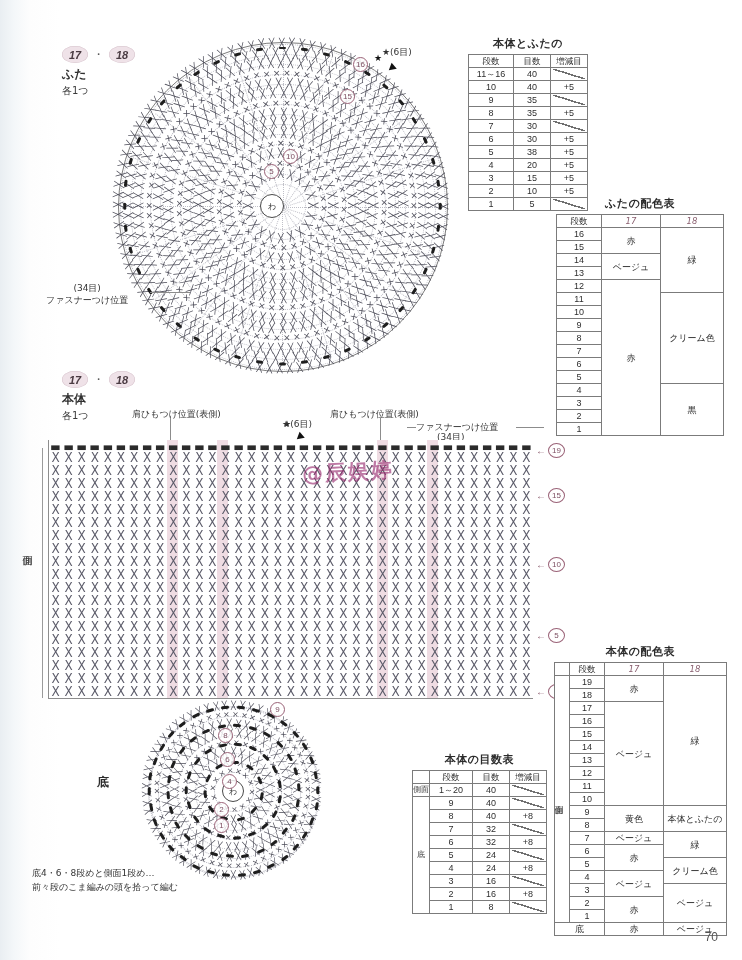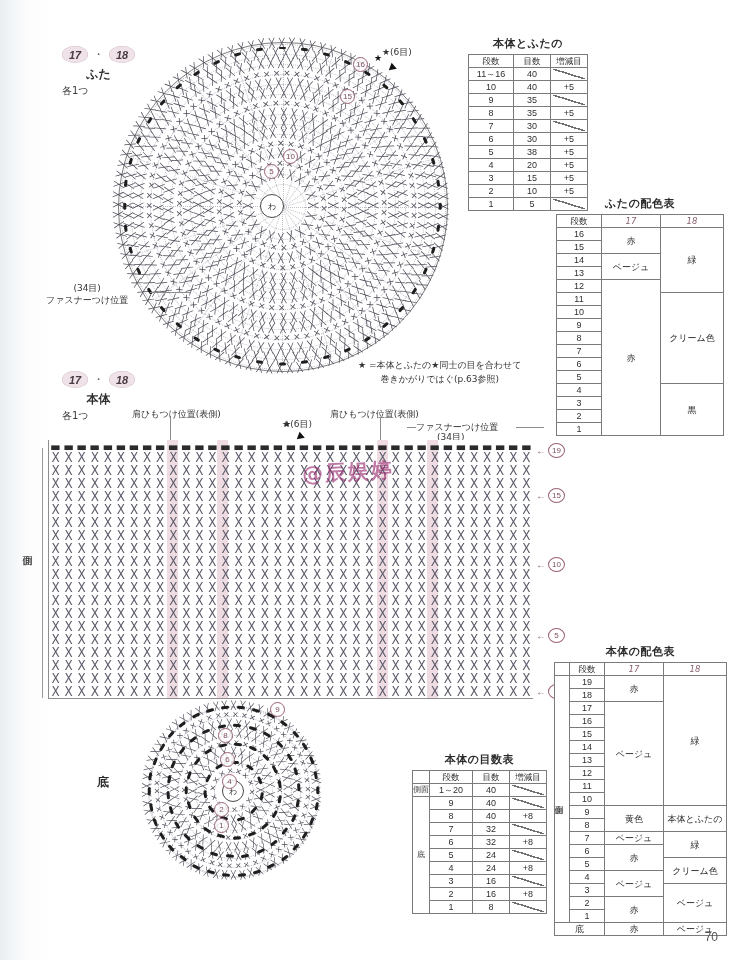--- a/index.html
+++ b/index.html
@@ -24,21 +24,21 @@
   
   .badge-row{display:flex;align-items:center;gap:5px;}
   .badge{
     width:26px;height:17px;border-radius:50%;
     background:#efe2e8;
     color:#4a3b42;font-size:11px;font-style:italic;font-weight:bold;
     display:flex;align-items:center;justify-content:center;
     box-shadow:0 0 0 0.5px #d6c3cc inset;
   }
   .dot{font-size:11px;color:#555;}
-  .sect-title{font-size:12px;font-weight:bold;color:#2f2f2f;margin-top:3px;text-align:center;}
+  .sect-title{font-size:12px;font-weight:bold;color:#2f2f2f;margin-top:3px;}
   .sect-sub{font-size:10px;color:#3a3a3a;margin-top:1px;}
 
   
   .note{font-size:9px;line-height:1.35;color:#333;white-space:nowrap;}
   .note-c{text-align:center;}
 
   
   table.k{
     border-collapse:collapse;
     background:#fff;
@@ -1106,24 +1106,20 @@
   </div>
   <div class="abs note jp" style="left:382px;top:46px;">★(6目)</div>
   <div class="tri" style="left:388px;top:64px;transform:rotate(140deg);"></div>
 
   <div class="abs note note-c jp" style="left:46px;top:282px;">
     <div>(34目)</div>
     <div>ファスナーつけ位置</div>
   </div>
   <div class="leader" style="left:150px;top:292px;width:40px;"></div>
 
-  <div class="abs note note-c jp" style="left:358px;top:358px;line-height:1.6;">
-    <div>★ =本体とふたの★同士の目を合わせて</div>
-    <div>巻きかがりではぐ(p.63参照)</div>
-  </div>
 
   <div class="abs" style="left:62px;top:371px;">
     <div class="badge-row">
       <div class="badge">17</div>
       <div class="dot">・</div>
       <div class="badge">18</div>
     </div>
     <div class="sect-title jp">本体</div>
     <div class="sect-sub jp">各1つ</div>
   </div>
@@ -2361,20 +2357,24 @@
     <div class="lidmark" style="left:122px;top:-4px;border-color:#9a6277;">9</div>
     <div class="lidmark" style="left:70px;top:22px;">8</div>
     <div class="lidmark" style="left:72px;top:46px;">6</div>
     <div class="lidmark" style="left:74px;top:68px;">4</div>
     <div class="lidmark" style="left:66px;top:96px;">2</div>
     <div class="lidmark" style="left:66px;top:112px;">1</div>
   </div>
 
   <div class="abs jp" style="left:97px;top:774px;font-size:12px;font-weight:bold;color:#2d2d2d;">底</div>
 
+  <div class="abs note jp" style="left:32px;top:866px;line-height:1.6;">
+    <div>底4・6・8段めと側面1段め…</div>
+    <div>前々段のこま編みの頭を拾って編む</div>
+  </div>
 
   <div class="abs" style="left:468px;top:36px;">
     <div class="tbl-title jp">本体とふたの</div>
     <table class="k" id="t-lid-stitch">
         <tbody>
           <tr>
             <th class="jp" style="width:44px">段数</th>
             <th class="jp" style="width:36px">目数</th>
             <th class="jp" style="width:36px">増減目</th>
           </tr>

